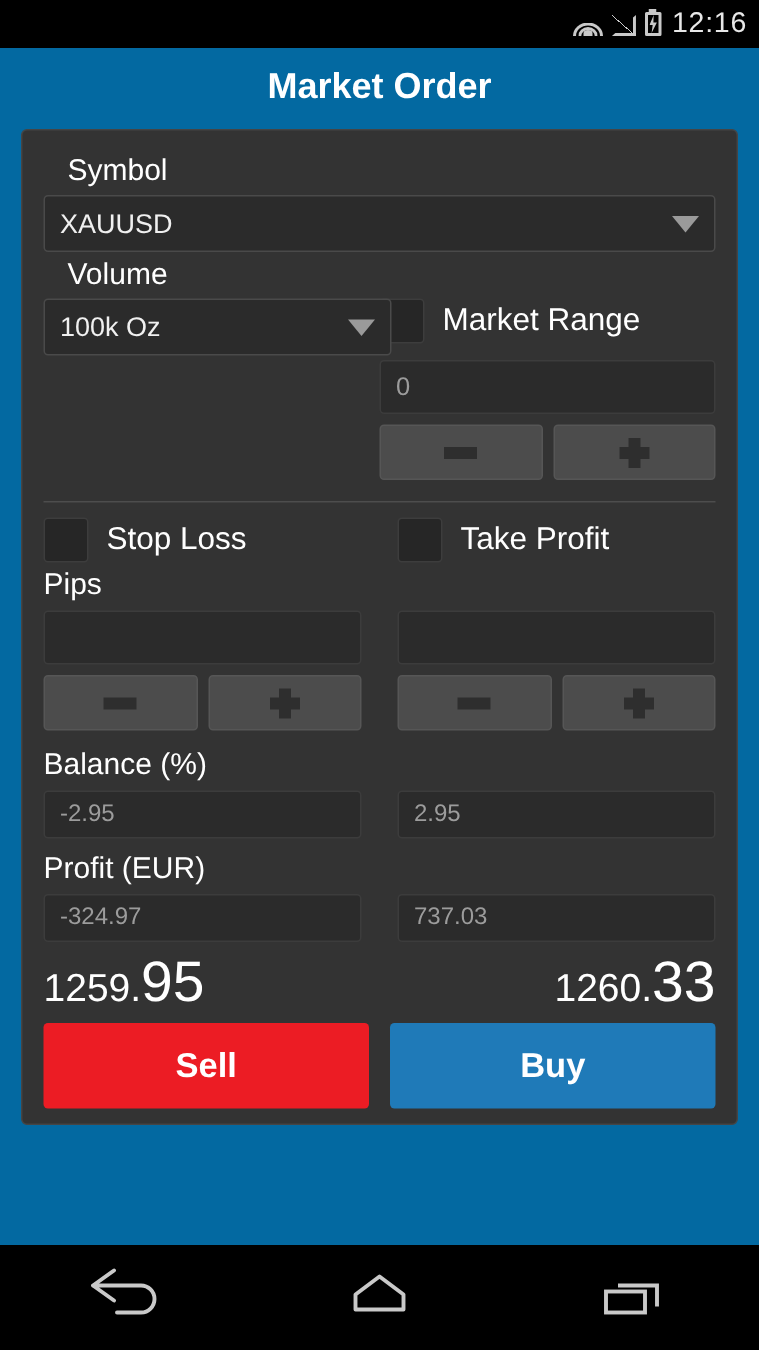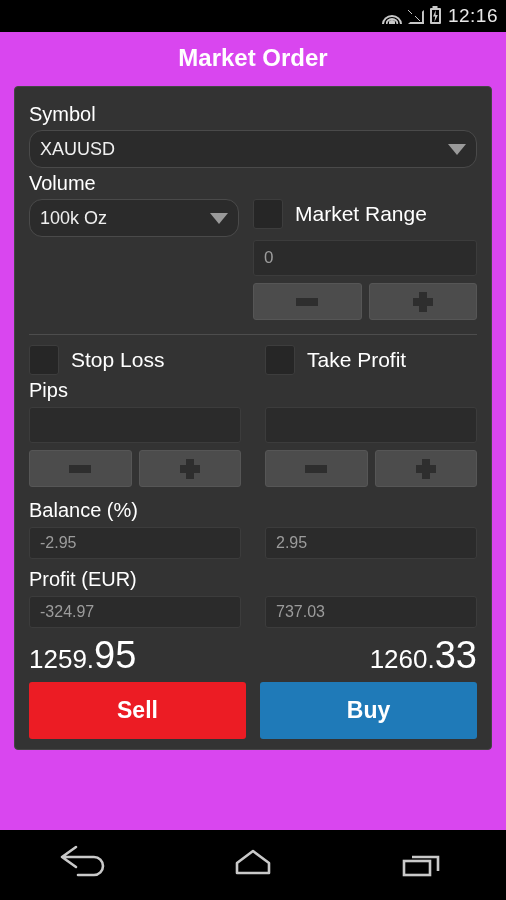--- a/index.html
+++ b/index.html
@@ -2,21 +2,21 @@
 <html><head>
 <meta charset="utf-8">
 <style>
   * { box-sizing: border-box; margin: 0; padding: 0; }
   html, body {
     width: 506px; height: 900px;
     background: #000;
     font-family: "Liberation Sans", sans-serif;
     overflow: hidden;
   }
-  .screen { position: relative; width: 506px; height: 900px; background: #d946ef; }
+  .screen { position: relative; width: 506px; height: 900px; background: #0369a1; }
 
   
   .statusbar {
     height: 32px; background: #000; display: flex; align-items: center;
     justify-content: flex-end; padding-right: 8px; gap: 7px;
   }
   .sb-icons { display: flex; align-items: flex-end; gap: 6px; }
   .sb-time { color: #e8e8e8; font-size: 19px; letter-spacing: .5px; }
 
   .wifi { position: relative; width: 20px; height: 15px; }
@@ -57,35 +57,35 @@
     text-align: center; color: #fff; font-size: 24px; font-weight: bold;
     padding: 12px 0 14px;
   }
 
   
   .card {
     margin: 0 14px; background: #333333; border: 1px solid #454545;
     border-radius: 4px; padding: 12px 14px 10px;
   }
 
-  .lbl { color: #fff; font-size: 20px; margin: 4px 0 4px; }
+  .lbl { color: #fff; font-size: 20px; margin: 4px 16px 4px; }
   .lbl-sm { color: #ffffff; font-size: 20px; margin: 4px 0 5px; }
 
   
   .dd {
-    background: #2b2b2b; border: 1px solid #4a4a4a; border-radius: 13px;
+    background: #2b2b2b; border: 1px solid #4a4a4a; border-radius: 3px;
     height: 38px; display: flex; align-items: center; padding: 12px 10px;
     color: #f0f0f0; font-size: 18px; position: relative;
   }
   .dd .caret {
     margin-left: auto; width: 0; height: 0;
     border-left: 9px solid transparent; border-right: 9px solid transparent;
     border-top: 11px solid #9a9a9a;
   }
-  .dd.vol { width: 210px; }
+  .dd.vol { width: 232px; }
 
   
   .cbrow { display: flex; align-items: center; gap: 12px; }
   .cb {
     width: 30px; height: 30px; background: #262626;
     border: 1px solid #3d3d3d; border-radius: 3px; flex: none;
   }
   .cb-lbl { color: #fff; font-size: 21px; }
 
   

